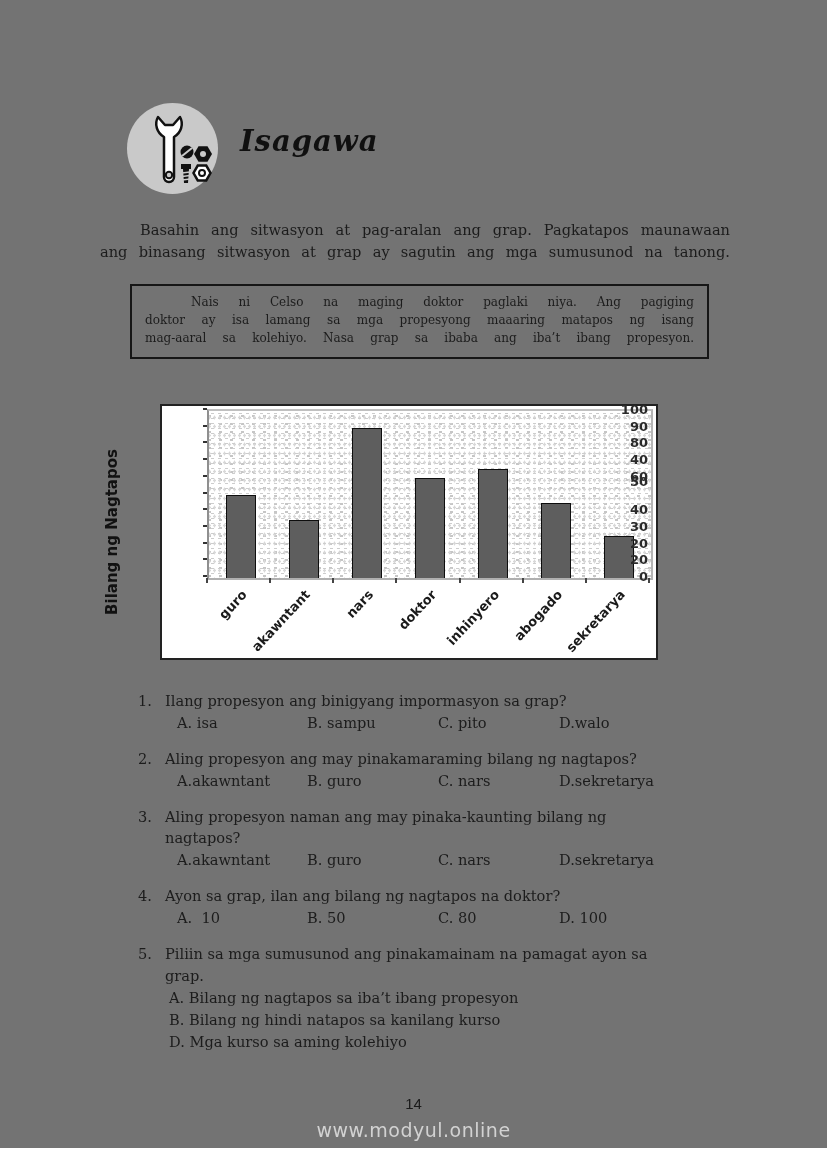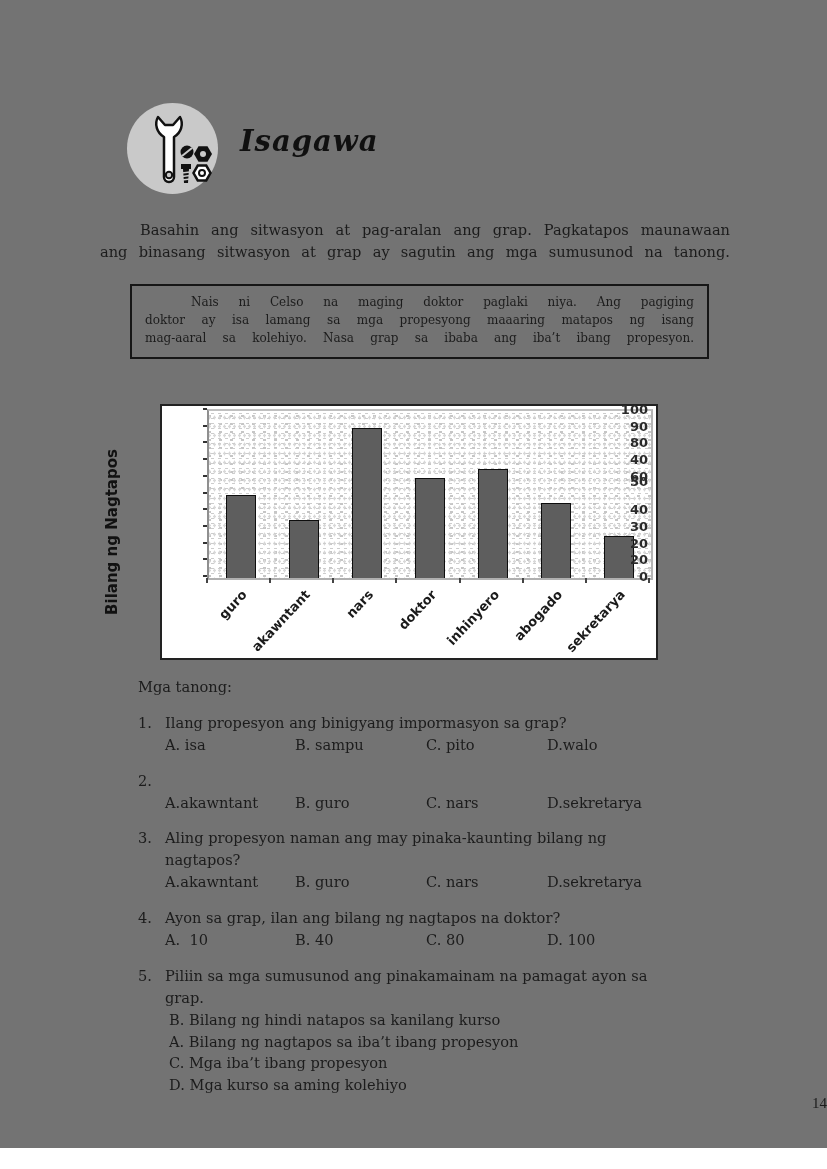--- a/index.html
+++ b/index.html
@@ -43,28 +43,28 @@
   .xlabel{position:absolute;top:0;font-family:"DejaVu Sans",sans-serif;font-weight:bold;font-size:13px;color:#1a1a1a;
           white-space:nowrap;transform-origin:100% 0;transform:rotate(-47deg);}
 
   
   .questions{position:absolute;left:138px;top:676px;width:594px;font-size:14.6px;line-height:1.5;}
   .q-heading{margin:0 0 4px 0;}
   .question{margin-top:14px;}
   .q-row{display:flex;align-items:flex-start;}
   .q-num{width:27px;flex:none;}
   .q-text{white-space:pre-line;}
-  .opts-grid{display:grid;grid-template-columns:130px 131px 121px 1fr;margin-left:27px;}
+  .opts-grid{display:grid;grid-template-columns:130px 131px 121px 1fr;margin-left:39px;}
   .opt{white-space:pre;}
   .opts-stacked{margin-left:31px;}
   .opts-stacked .opt{display:block;}
 
   
-  .page-number{position:absolute;left:0;top:1095px;width:100%;text-align:right;
-               font-family:Liberation Serif, serif;font-size:15px;color:#1b1b1b;}
+  .page-number{position:absolute;left:0;top:1095px;width:100%;text-align:center;
+               font-family:Liberation Sans, sans-serif;font-size:15px;color:#1b1b1b;}
   .watermark{position:absolute;left:0;top:1119px;width:100%;text-align:center;
              font-family:"DejaVu Sans",sans-serif;font-size:19px;color:#d2d2d2;letter-spacing:0.5px;}
 </style>
 </head>
 <body>
 
 <div class="page">
 
   <div class="icon-badge">
     <svg width="91" height="91" viewBox="0 0 91 91">
@@ -145,37 +145,37 @@
           <span class="xlabel" style="right: 284.143px;">nars</span>
           <span class="xlabel" style="right: 221px;">doktor</span>
           <span class="xlabel" style="right: 157.857px;">inhinyero</span>
           <span class="xlabel" style="right: 94.7143px;">abogado</span>
           <span class="xlabel" style="right: 31.5714px;">sekretarya</span>
         </div>
     </div>
   </figure>
 
   <section class="questions">
-    <p class="q-heading">Mga tanong:</p>
     <div id="questions-list">
         <div class="question">
           <div class="q-row">
             <span class="q-num">1.</span>
             <span class="q-text">Ilang propesyon ang binigyang impormasyon sa grap?</span>
           </div>
           <div class="opts-grid">
             <span class="opt">A. isa</span>
             <span class="opt">B. sampu</span>
             <span class="opt">C. pito</span>
             <span class="opt">D.walo</span>
           </div>
         </div>
         <div class="question">
           <div class="q-row">
             <span class="q-num">2.</span>
+            <span class="q-text">Aling propesyon ang may pinakamaraming bilang ng nagtapos?</span>
           </div>
           <div class="opts-grid">
             <span class="opt">A.akawntant</span>
             <span class="opt">B. guro</span>
             <span class="opt">C. nars</span>
             <span class="opt">D.sekretarya</span>
           </div>
         </div>
         <div class="question">
           <div class="q-row">
@@ -190,36 +190,36 @@
             <span class="opt">D.sekretarya</span>
           </div>
         </div>
         <div class="question">
           <div class="q-row">
             <span class="q-num">4.</span>
             <span class="q-text">Ayon sa grap, ilan ang bilang ng nagtapos na doktor?</span>
           </div>
           <div class="opts-grid">
             <span class="opt">A.  10</span>
-            <span class="opt">B. 40</span>
+            <span class="opt">B. 50</span>
             <span class="opt">C. 80</span>
             <span class="opt">D. 100</span>
           </div>
         </div>
         <div class="question">
           <div class="q-row">
             <span class="q-num">5.</span>
             <span class="q-text">Piliin sa mga sumusunod ang pinakamainam na pamagat ayon sa
 grap.</span>
           </div>
           <div class="opts-stacked">
+            <span class="opt">A. Bilang ng nagtapos sa iba’t ibang propesyon</span>
             <span class="opt">B. Bilang ng hindi natapos sa kanilang kurso</span>
-            <span class="opt">A. Bilang ng nagtapos sa iba’t ibang propesyon</span>
-            <span class="opt">C. Mga iba’t ibang propesyon</span>
             <span class="opt">D. Mga kurso sa aming kolehiyo</span>
           </div>
         </div>
       </div>
   </section>
 
   <div class="page-number">14</div>
+  <div class="watermark">www.modyul.online</div>
 
 </div>
 
 </body></html>

